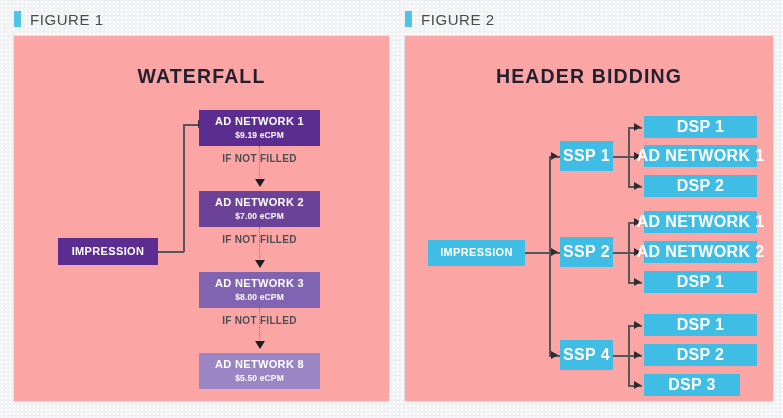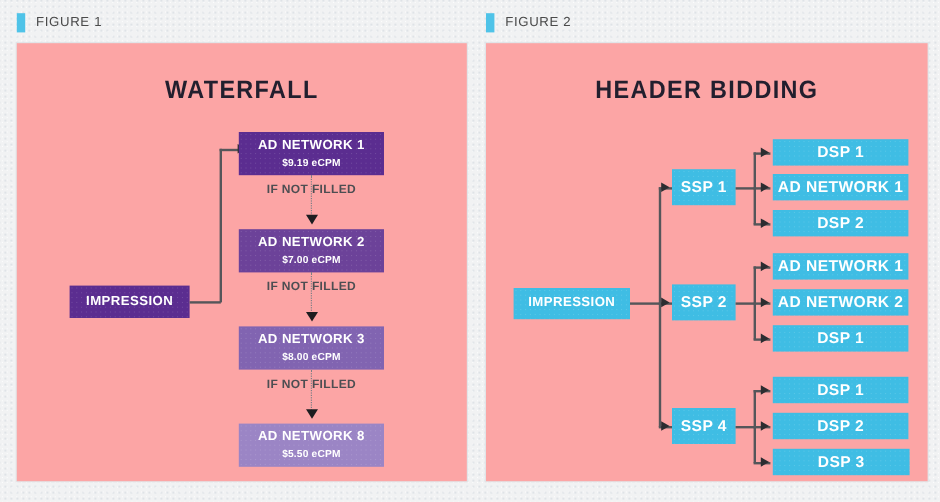--- a/index.html
+++ b/index.html
@@ -37,21 +37,21 @@
     align-items: center;
     height: 18px;
   }
   .fig-label-bar {
     width: 7px;
     height: 16px;
     background: #4fc3e8;
     display: block;
   }
   .fig-label-text {
-    font-size: 11px;
+    font-size: 15px;
     letter-spacing: .55px;
     color: #4a4a4a;
     margin-left: 9px;
     font-family: "Liberation Sans", sans-serif;
     white-space: nowrap;
     text-align: center;
   }
 
   .panel {
     position: absolute;
@@ -92,21 +92,21 @@
     line-height: 1.05;
     white-space: nowrap;
   }
   .node .sub {
     font-size: 8.5px;
     font-weight: bold;
     letter-spacing: .15px;
     margin-top: 2px;
     white-space: nowrap;
   }
-  .node.small .nm { font-size: 13px; }
+  .node.small .nm { font-size: 16px; }
 
   
   .hline, .vline {
     position: absolute;
     background: #55565a;
   }
   .hline { height: 1.5px; }
   .vline { width: 1.5px; }
 
   .dot-v {
@@ -288,18 +288,18 @@
     </div>
 
     <div class="hline" style="left:223px; top:319px; width:14px;"></div>
     <div class="arrow-r" style="left:229px; top:314.5px;"></div>
     <div class="node small" style="left:239px; top:308px; width:113px; height:22px; background-color:#3fbde4;">
       <span class="nm">DSP 2</span>
     </div>
 
     <div class="hline" style="left:223px; top:349px; width:14px;"></div>
     <div class="arrow-r" style="left:229px; top:344.5px;"></div>
-    <div class="node small" style="left:239px; top:338px; width:114px; height:22px; background-color:#3fbde4;">
+    <div class="node small" style="left:239px; top:338px; width:96px; height:22px; background-color:#3fbde4;">
       <span class="nm">DSP 3</span>
     </div>
 
   </div>
 </div>
 
 </body></html>

